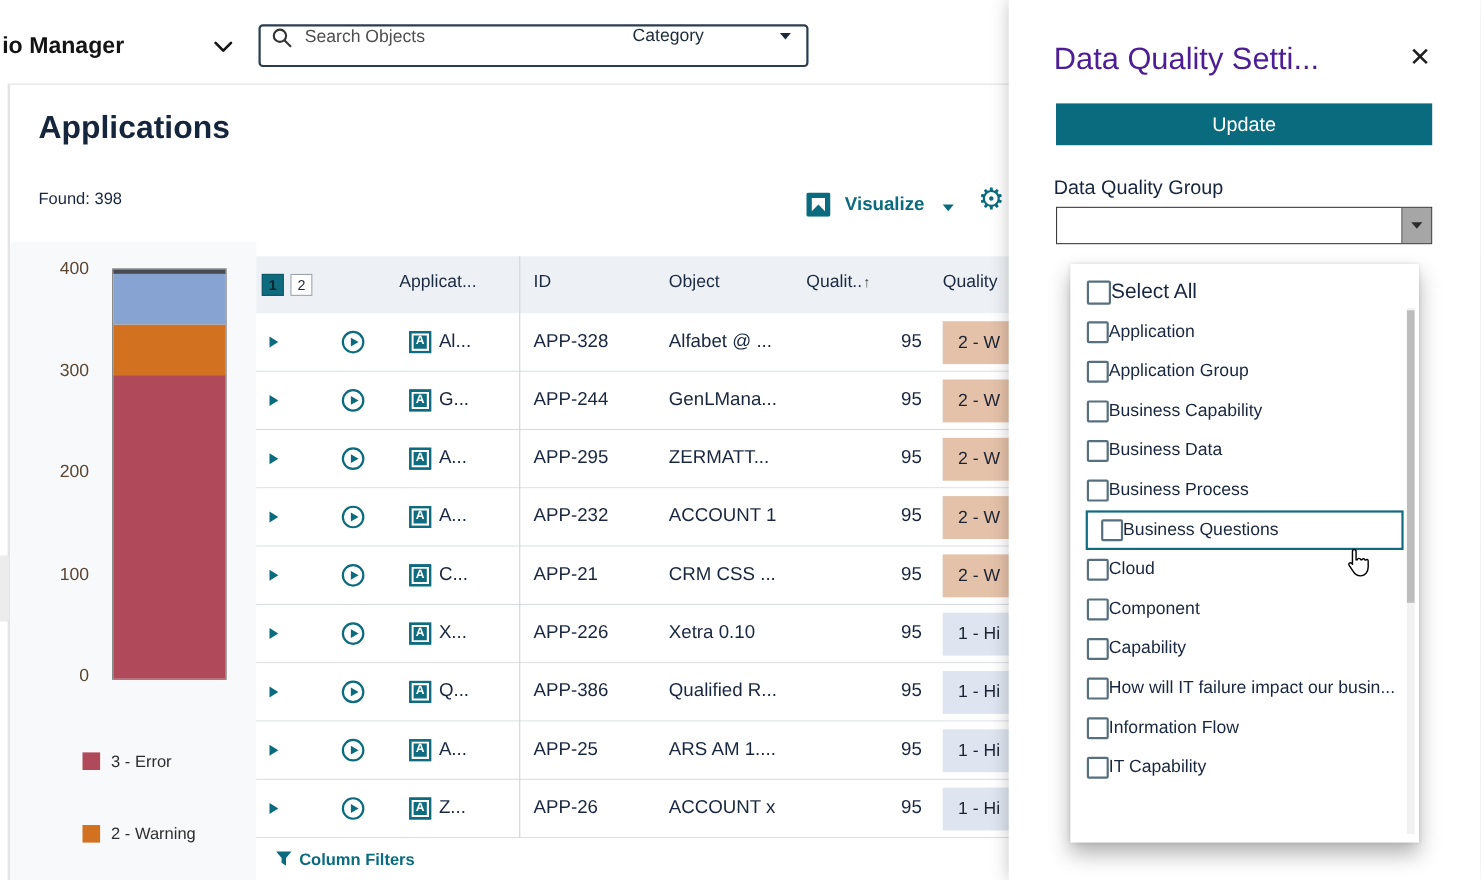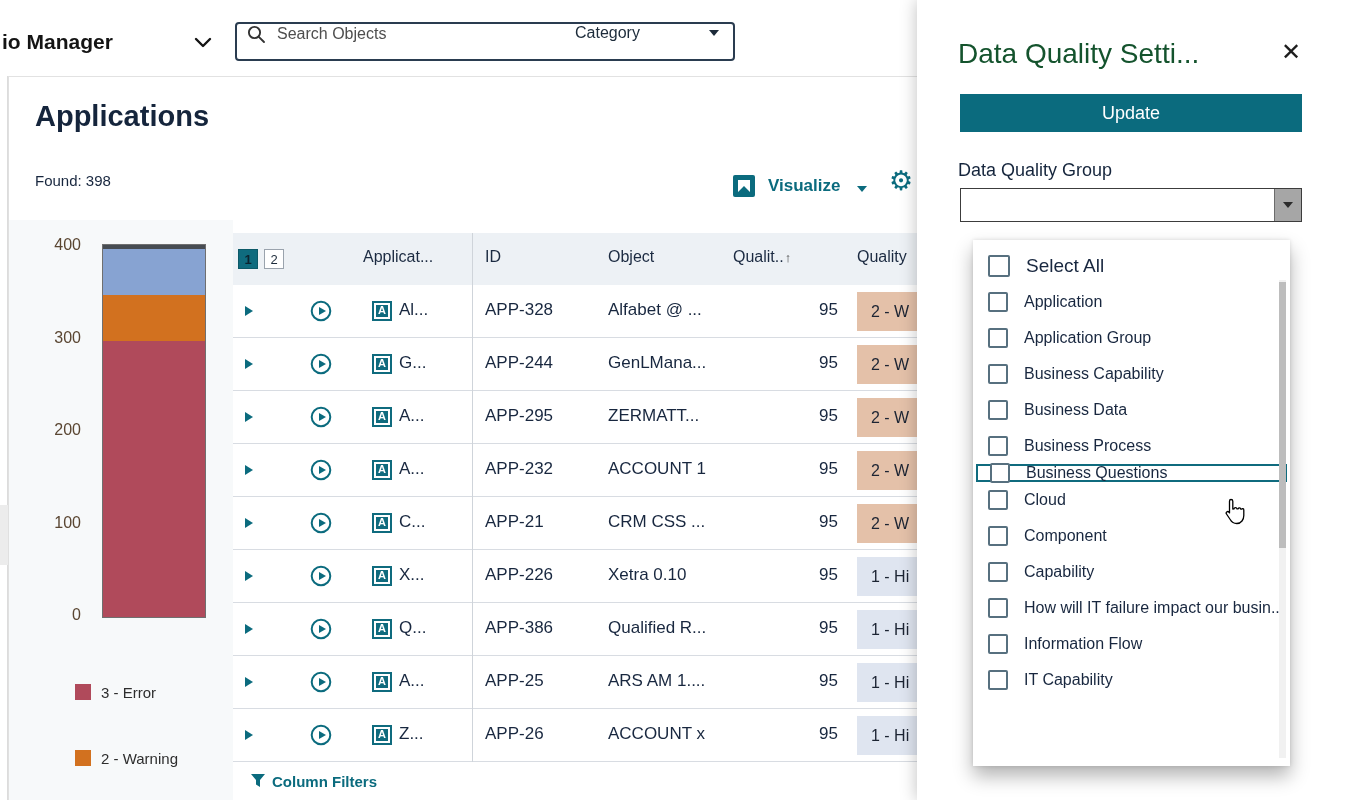--- a/index.html
+++ b/index.html
@@ -68,40 +68,40 @@
   .c-score{position:absolute;left:540px;top:15px;width:65px;text-align:right;font-size:17px;}
   .c-badge{position:absolute;left:624px;top:7px;width:110px;height:39px;line-height:39px;padding-left:14px;font-size:16px;color:#1c2433;box-sizing:border-box;white-space:nowrap;overflow:hidden;}
   .c-badge.warning{background:#e4c1a9;}
   .c-badge.hint{background:#dfe5f0;}
   #tfoot{position:relative;height:38px;background:#fff;}
   #funnel-icon{position:absolute;left:17px;top:11px;}
   #column-filters-label{position:absolute;left:39px;top:11px;font-size:15px;font-weight:bold;color:#0b6b7e;}
 
   
   #panel{left:917px;top:0;width:429px;height:800px;background:#fff;box-shadow:0 0 16px rgba(0,0,0,.25);z-index:30;}
-  #panel-title{position:absolute;left:41px;top:38px;width:315px;font-size:28px;color:#14532d;white-space:nowrap;overflow:hidden;}
+  #panel-title{position:absolute;left:41px;top:38px;width:315px;font-size:28px;color:#4c1d95;white-space:nowrap;overflow:hidden;}
   #panel-close{position:absolute;left:364px;top:38px;font-size:24px;color:#1d1d1d;cursor:default;}
   #update-btn{position:absolute;left:43px;top:94px;width:342px;height:38px;background:#0b6b7e;color:#fff;font-size:18px;line-height:38px;text-align:center;}
   #group-label{position:absolute;left:41px;top:160px;font-size:18px;color:#15253c;}
   #group-select{position:absolute;left:43px;top:188px;width:342px;height:34px;background:#fff;border:1px solid #3c3c3c;box-sizing:border-box;}
   #group-caret-btn{position:absolute;right:0;top:0;width:27px;height:32px;background:#a6a6a6;border-left:1px solid #6b6b6b;box-sizing:border-box;
                    display:flex;align-items:center;justify-content:center;}
   #group-caret-btn .caret-down{border-top-color:#2b2b2b;}
 
   #dropdown{position:absolute;left:56px;top:240px;width:317px;height:526px;background:#fff;
             box-shadow:0 10px 18px rgba(0,0,0,.30),0 0 4px rgba(0,0,0,.12);box-sizing:border-box;}
   #dd-search{display:block;margin:1px;width:313px;height:29px;border:2px solid #2e7d96;box-sizing:border-box;font-size:15px;color:#555;
              padding-left:8px;outline:none;font-family:"Liberation Sans",sans-serif;}
   #dd-search::placeholder{color:#666;opacity:1;}
   #dd-list{padding-top:8px;}
-  .opt{display:flex;align-items:center;height:36px;padding-left:15px;gap:16px;font-size:16px;color:#18273f;box-sizing:border-box;}
+  .opt{display:flex;align-items:center;height:36px;padding-left:15px;font-size:16px;color:#18273f;box-sizing:border-box;}
   .opt .cb{width:20px;height:20px;border:2px solid #57707f;border-radius:2px;background:#fff;box-sizing:border-box;flex:0 0 auto;}
   .opt.select-all{font-size:19px;}
   .opt.select-all .cb{width:22px;height:22px;}
-  .opt.highlighted{margin:0 3px;border:2px solid #0f6b7e;padding-left:12px;height:18px;}
+  .opt.highlighted{margin:0 14px;border:2px solid #0f6b7e;padding-left:12px;height:36px;}
   #dd-track{position:absolute;right:4px;top:40px;width:7px;height:478px;background:#f1f1f1;}
   #dd-thumb{position:absolute;right:4px;top:42px;width:7px;height:266px;background:#bdbdbd;}
 
   #hand-cursor{left:1222px;top:497px;z-index:99;}
 </style>
 </head>
 <body>
 
 <div class="abs" id="top-header">
   <div class="abs app-title">io Manager</div>

